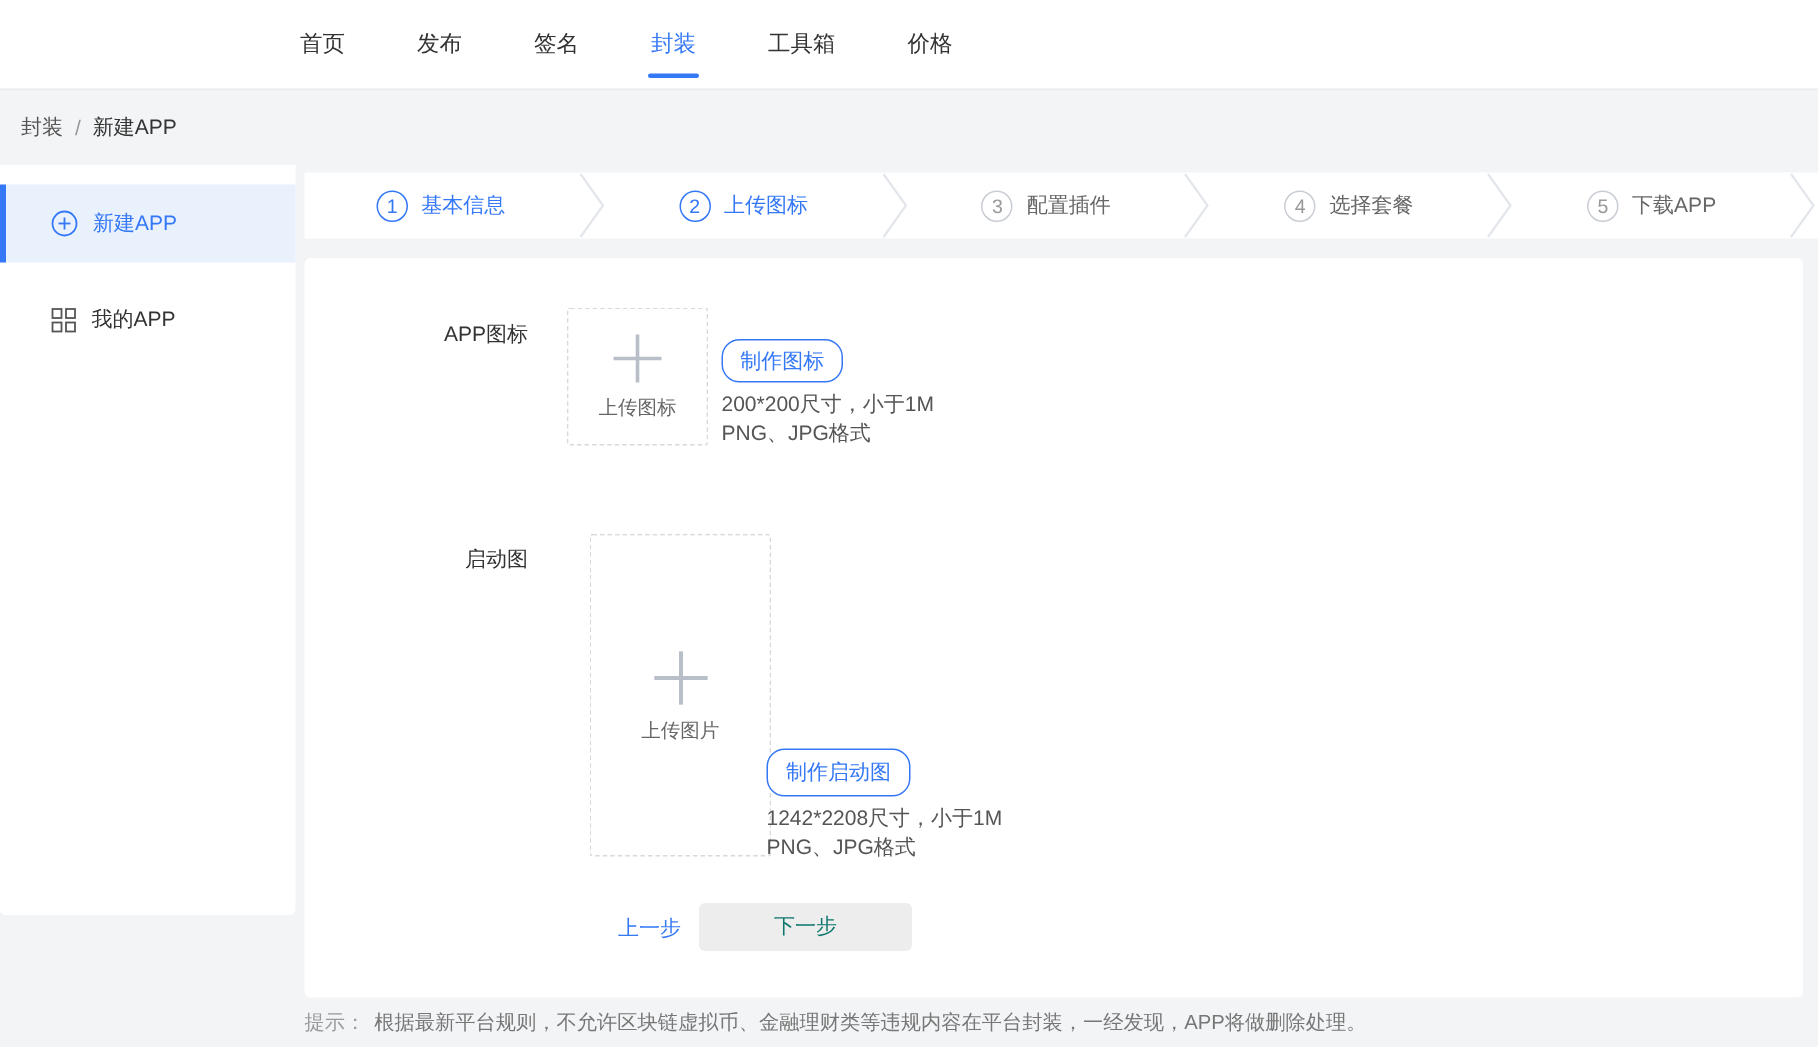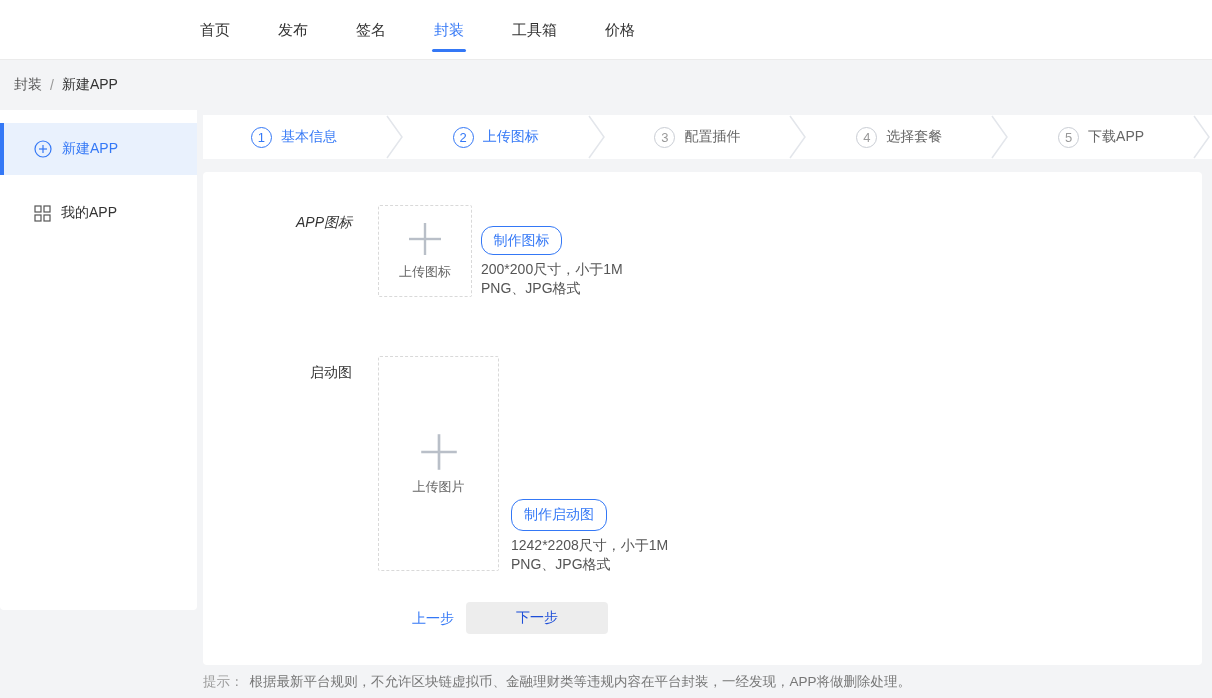--- a/index.html
+++ b/index.html
@@ -72,30 +72,30 @@
   .step.active .num { border-color: #3478f6; color: #3478f6; }
   .step.active .lbl { color: #3478f6; }
   .step-chev { flex: none; width: 20px; height: 44px; }
 
   
   .panel {
     position: absolute; left: 203px; top: 172px; width: 999px; height: 493px;
     background: #fff; border-radius: 4px;
   }
   .form-label { position: absolute; width: 149px; text-align: right; font-size: 14px; color: #333; }
-  .lab-icon { left: 0; top: 42px; font-style: italic; }
+  .lab-icon { left: 0; top: 42px; }
   .lab-splash { left: 0; top: 192px; text-align: right; }
 
   .upload-box {
     position: absolute; border: 1px dashed #d9d9d9; background: #fff;
     display: flex; flex-direction: column; align-items: center; justify-content: center;
     cursor: pointer; border-radius: 2px;
   }
   .upload-icon-box { left: 175px; top: 33px; width: 94px; height: 92px; }
-  .upload-splash-box { left: 175px; top: 184px; width: 121px; height: 215px; }
+  .upload-splash-box { left: 190px; top: 184px; width: 121px; height: 215px; }
   .upload-box .plus { display: block; }
   .upload-box .up-text { margin-top: 6px; font-size: 13px; color: #666; }
 
   .make-btn {
     position: absolute; border: 1px solid #3478f6; background: #fff; color: #3478f6;
     font-size: 14px; border-radius: 12px; cursor: pointer;
     display: flex; align-items: center; justify-content: center;
     font-family: inherit;
   }
   .btn-make-icon { left: 278px; top: 54px; width: 81px; height: 29px; }
@@ -104,21 +104,21 @@
   .hint { position: absolute; font-size: 14px; color: #555; line-height: 19px; }
   .hint-icon { left: 278px; top: 88px; }
   .hint-splash { left: 308px; top: 364px; }
 
   .prev-link {
     position: absolute; left: 209px; top: 438px; color: #3478f6; font-size: 14px;
     cursor: pointer;
   }
   .next-btn {
     position: absolute; left: 263px; top: 430px; width: 142px; height: 32px;
-    background: #ededed; color: #1d4ed8; border: none; border-radius: 4px;
+    background: #ededed; color: #0f766e; border: none; border-radius: 4px;
     font-size: 14px; font-family: inherit; cursor: not-allowed;
   }
 
   
   .footer {
     position: absolute; left: 203px; top: 673px; font-size: 13.5px;
     display: flex; gap: 6px; white-space: nowrap;
   }
   .footer .tip-prefix { color: #999; }
   .footer .tip-text { color: #777; }

